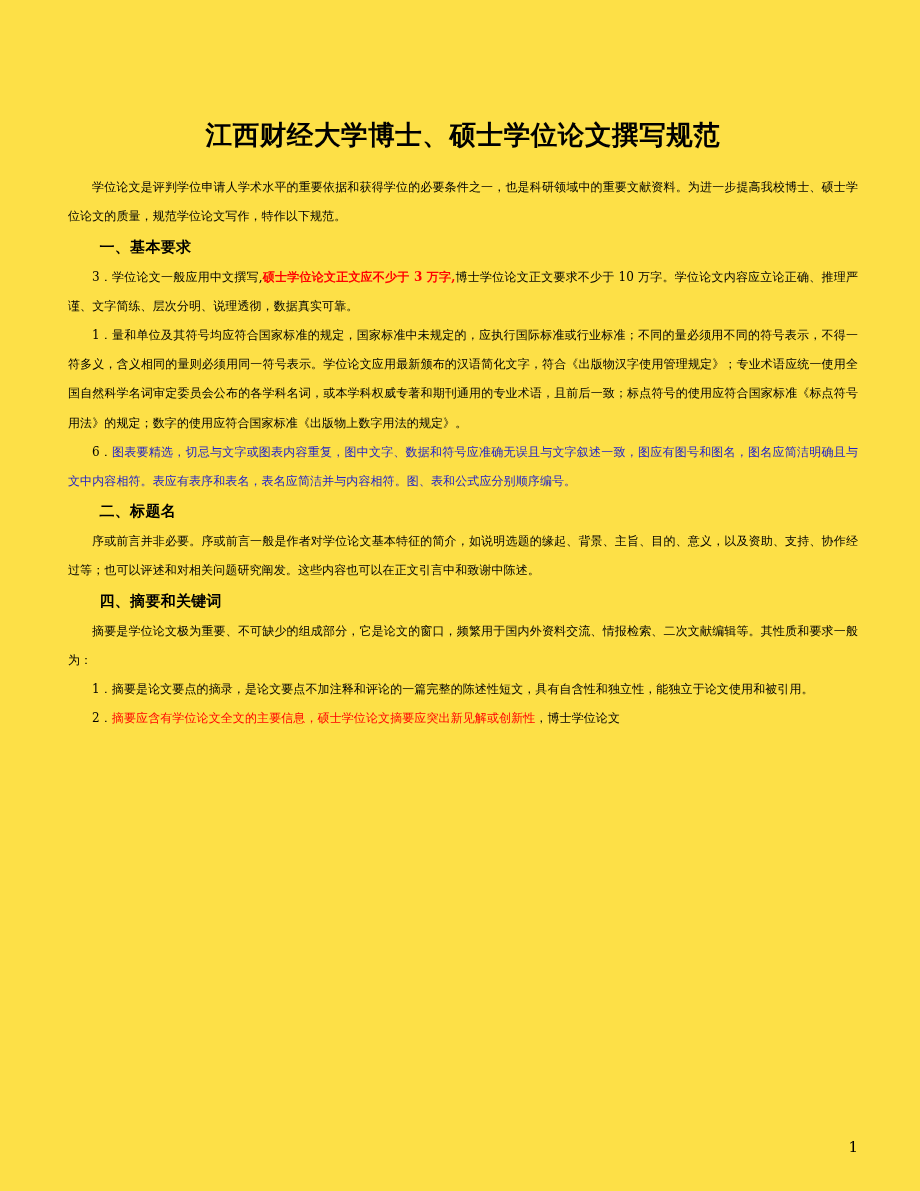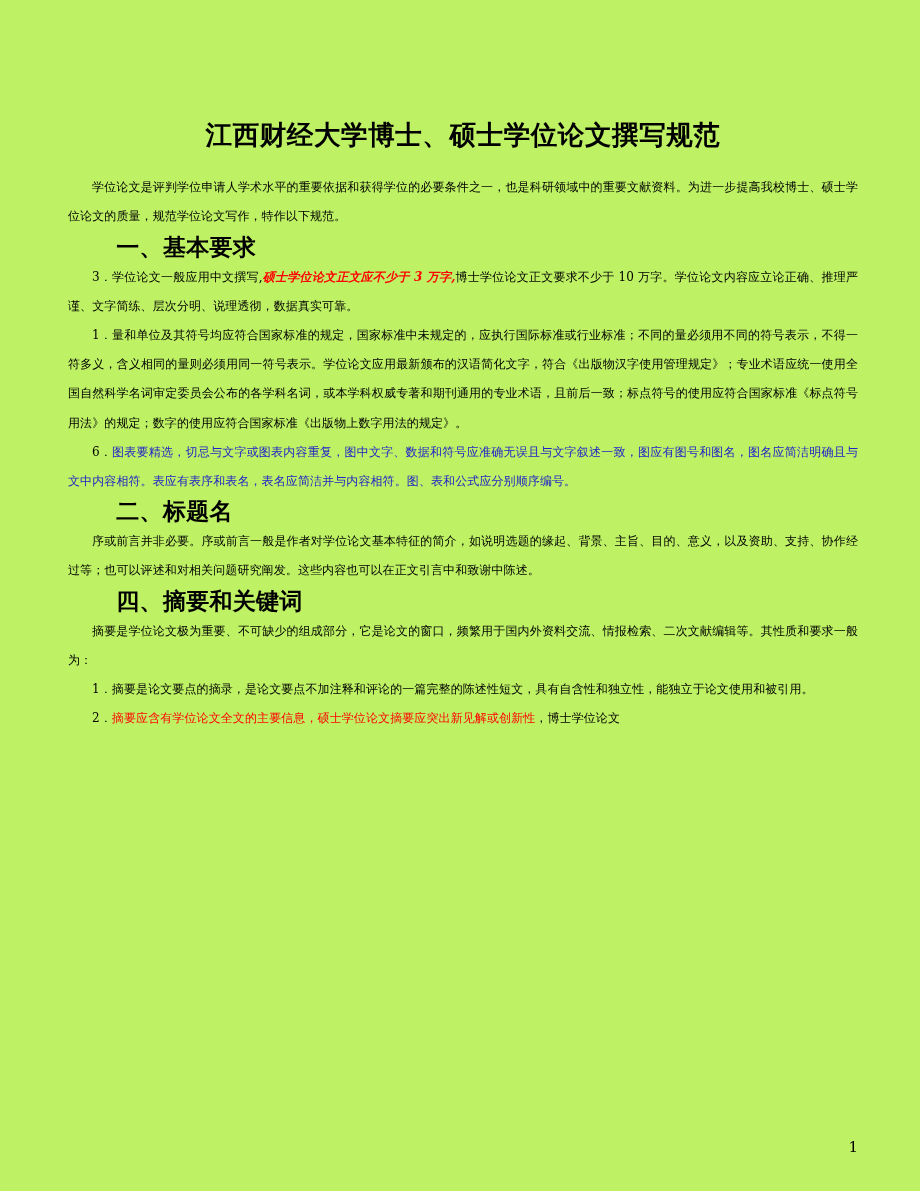--- a/index.html
+++ b/index.html
@@ -10,21 +10,21 @@
   }
   body {
     font-family: "DejaVu Serif", "Liberation Serif", serif;
     color: #000000;
   }
   .page {
     position: relative;
     width: 920px;
     height: 1191px;
     margin: 0 auto;
-    background: #bef264;
+    background: #fde047;
     overflow: hidden;
     box-sizing: border-box;
   }
   .content {
     position: absolute;
     left: 68px;
     top: 0;
     width: 790px;
   }
   .doc-title {
@@ -45,34 +45,33 @@
     text-align: justify;
     text-justify: inter-ideograph;
     text-indent: 2em;
     letter-spacing: 0.1px;
   }
   p.first {
     margin-top: 22px;
   }
   h2.section {
     margin: 0;
-    font-size: 23px;
+    font-size: 15px;
     font-weight: bold;
     line-height: 31px;
     text-indent: 2.1em;
     font-family: "DejaVu Sans", "Liberation Sans", sans-serif;
     letter-spacing: 0.3px;
   }
   .red {
     color: #ff0000;
   }
   .red-bold {
     color: #ff0000;
     font-weight: bold;
-    font-style: italic;
   }
   .blue {
     color: #2222c8;
   }
   .page-number {
     position: absolute;
     right: 62px;
     bottom: 36px;
     font-size: 15px;
     line-height: 1;

